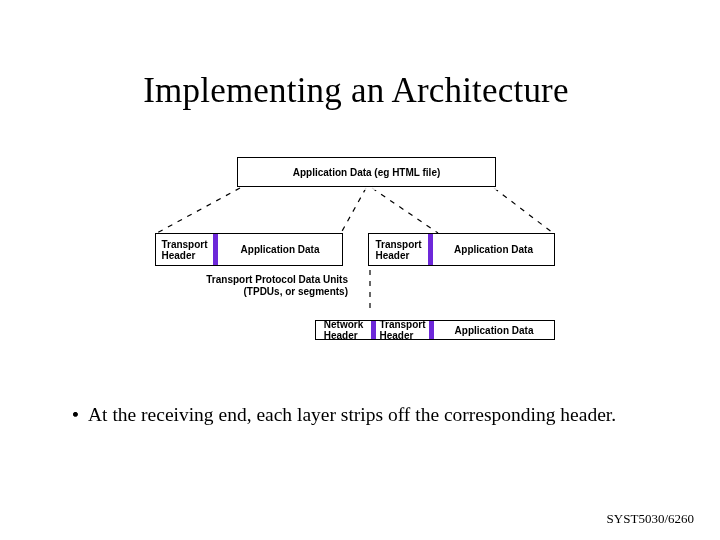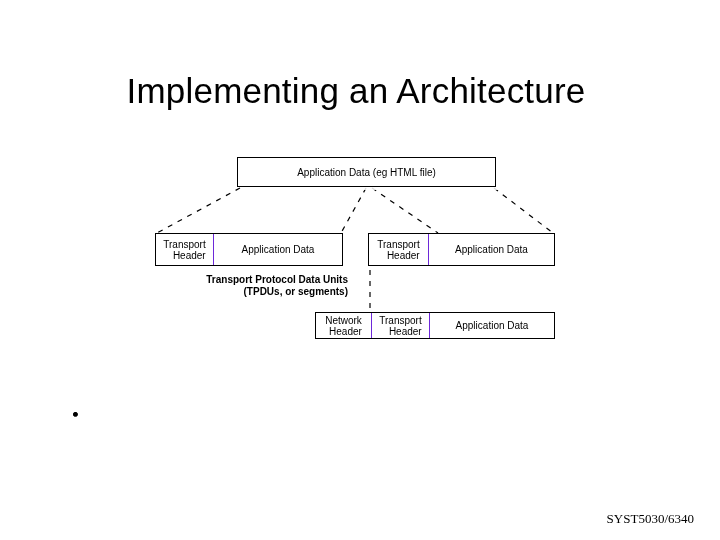--- a/index.html
+++ b/index.html
@@ -23,21 +23,21 @@
     height: 540px;
   }
 
   
   #title {
     position: absolute;
     left: 0;
     top: 70px;
     width: 712px;
     text-align: center;
-    font-family: Liberation Sans, sans-serif;
+    font-family: Liberation Serif, serif;
     font-size: 35px;
     font-weight: normal;
     letter-spacing: 0.2px;
     line-height: 42px;
     white-space: nowrap;
   }
 
   
   #diagram {
     position: absolute;
@@ -55,31 +55,31 @@
     display: flex;
     flex-direction: row;
     align-items: stretch;
     z-index: 3;
   }
   .pdu-field {
     box-sizing: border-box;
     display: flex;
     align-items: center;
     justify-content: center;
-    text-align: right;
+    text-align: left;
     font-family: "Liberation Sans", "DejaVu Sans", sans-serif;
     font-size: 10px;
-    font-weight: normal;
+    font-weight: bold;
     line-height: 11px;
     color: #000;
     white-space: pre-line;
     padding: 0 2px;
   }
   .pdu-field + .pdu-field {
-    border-left: 1px solid #6d28d9;
+    border-left: 5px solid #6d28d9;
   }
 
   
   .shadow-bottom {
     position: absolute;
     height: 4px;
     background-color: #ffffff;
     background-image:
       repeating-linear-gradient(90deg, #000 0px, #000 1px, #fff 1px, #fff 2px),
       repeating-linear-gradient(0deg, #000 0px, #000 1px, #fff 1px, #fff 2px);
@@ -201,35 +201,35 @@
       <div class="pdu-field" style="width:59px; flex:0 0 59px;">Transport
 Header</div>
       <div class="pdu-field" style="flex:1 1 auto;">Application Data</div>
     </div>
 
     <div class="caption" style="left:152px; top:274px; width:196px;">Transport Protocol Data Units
 (TPDUs, or segments)</div>
 
     <div class="shadow-bottom" style="left:319px; top:343px; width:240px;"></div>
 
-    <div class="pdu-box" style="left:315px; top:312px; width:240px; height:27px;">
+    <div class="pdu-box" style="left:315px; top:320px; width:240px; height:20px;">
       <div class="pdu-field" style="width:55px; flex:0 0 55px;">Network
 Header</div>
       <div class="pdu-field" style="width:58px; flex:0 0 58px;">Transport
 Header</div>
       <div class="pdu-field" style="flex:1 1 auto;">Application Data</div>
     </div>
 
 
   </div>
 
   <div id="bullets">
     <div class="bullet-line">
       <span class="dot">•</span>
     </div>
     <div class="bullet-line bullet-2">
-      <span class="dot">•</span>
+      <span class="dot">•</span><span>At the receiving end, each layer strips off the corresponding header.</span>
     </div>
   </div>
 
-  <div id="footer">SYST5030/6340</div>
+  <div id="footer">SYST5030/6260</div>
 
 </div>
 
 </body></html>

